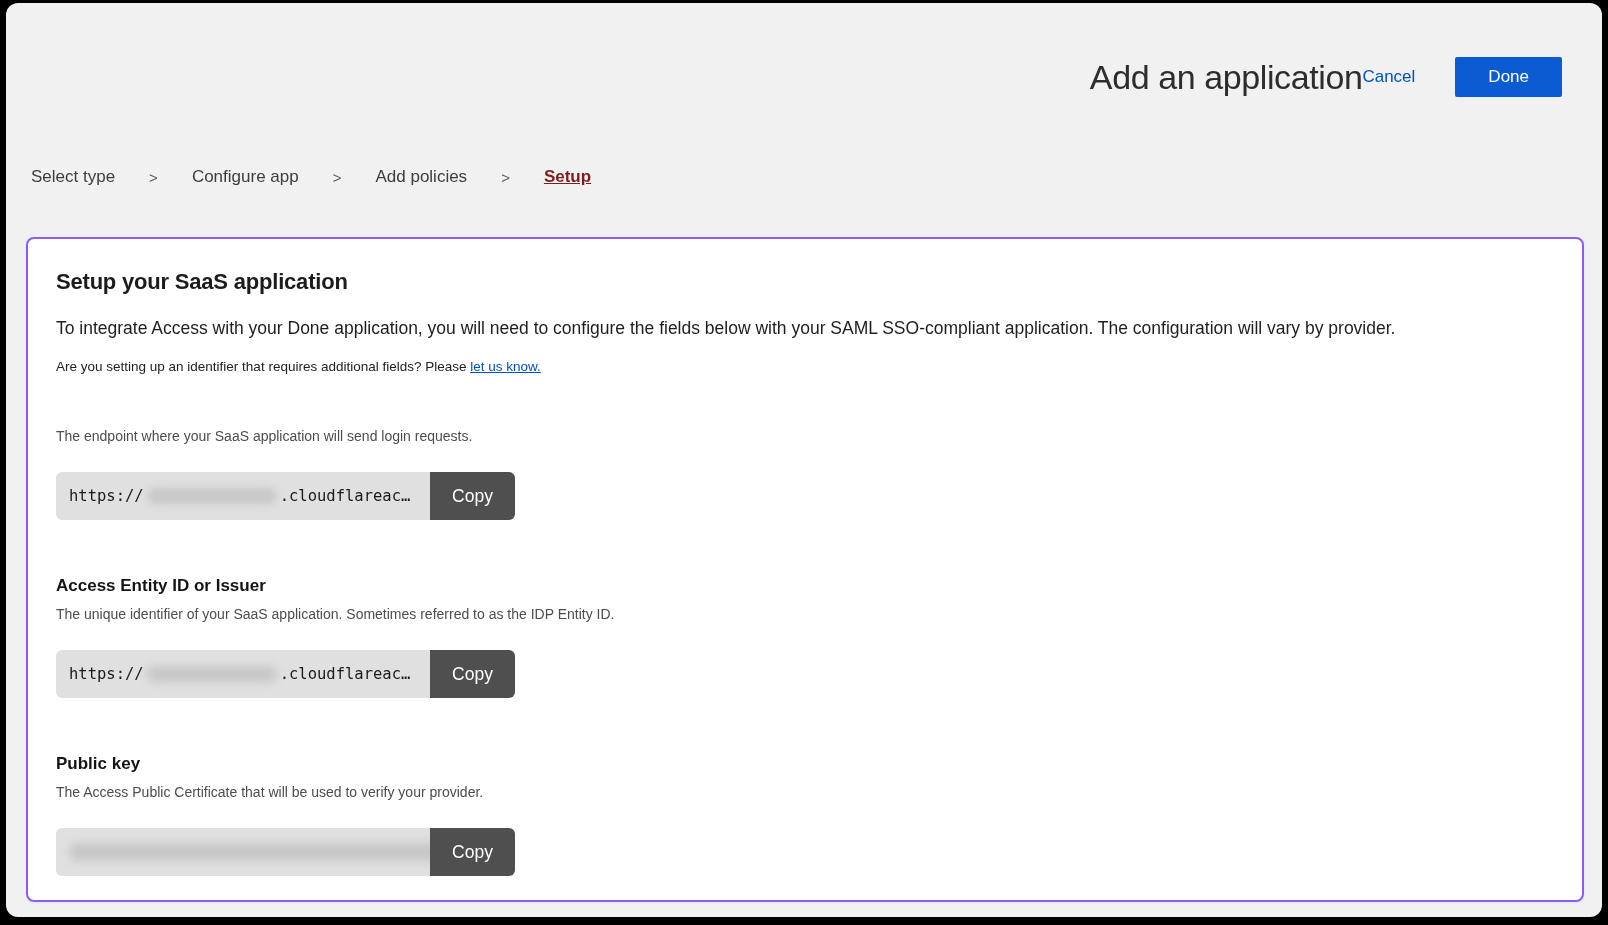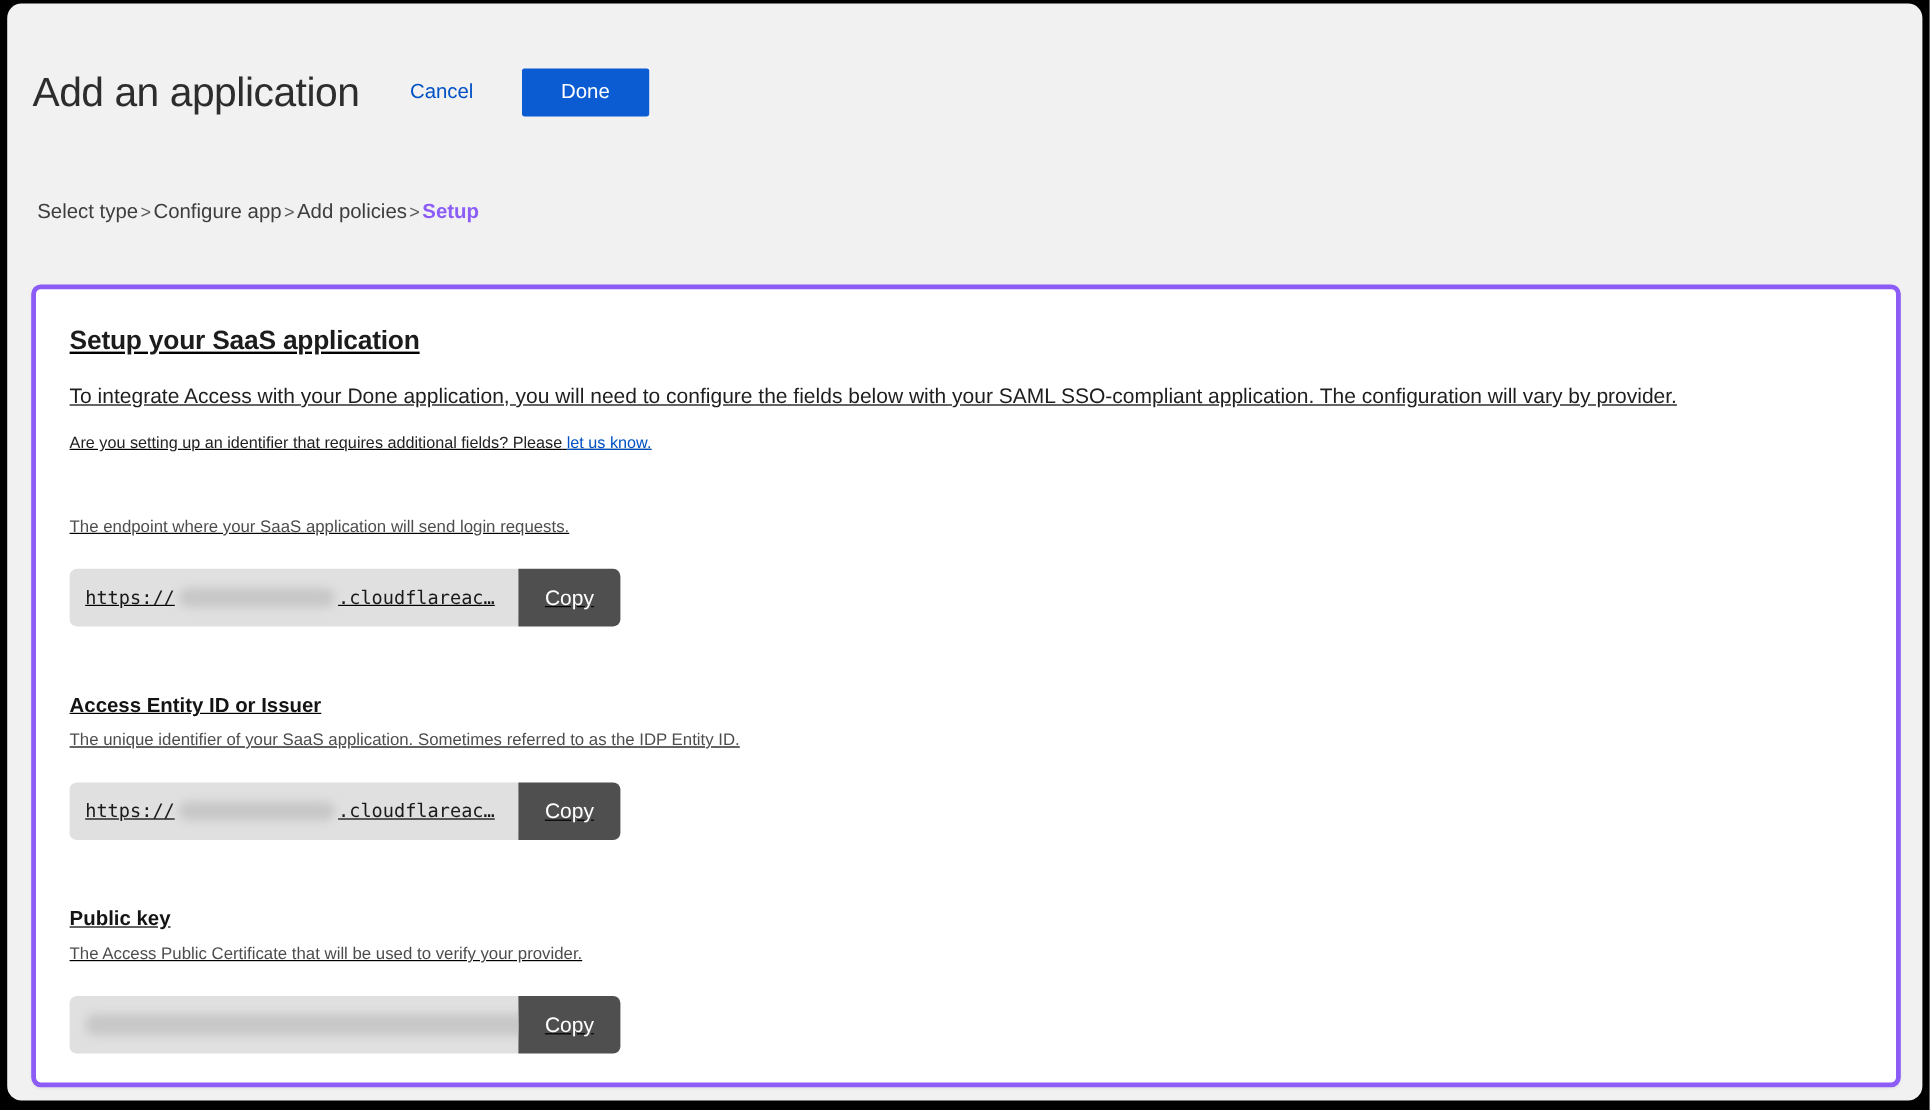--- a/index.html
+++ b/index.html
@@ -11,58 +11,56 @@
     position:relative;
   }
   .screen {
     position:absolute; top:3px; left:6px; right:6px; bottom:8px;
     background:#f1f1f2;
     border-radius:12px;
     overflow:hidden;
   }
   
   .topbar {
-    display:flex; align-items:center; justify-content:flex-start;
+    display:flex; align-items:center; justify-content:flex-end;
     margin:54px 40px 8px 21px;
-    gap:42px;
   }
   .page-title {
     margin:0;
     font-size:34px; font-weight:400; letter-spacing:-0.4px;
     color:#2d2d2d;
   }
   .actions { display:flex; align-items:center; gap:40px; }
   .cancel-link {
     color:#0051c3; font-size:17px; text-decoration:none; cursor:pointer;
   }
   .done-btn {
     background:#0b5bd3; color:#fff; border:none; cursor:pointer;
     font-family:"Liberation Sans", sans-serif;
     font-size:17px; padding:10px 33px; border-radius:2px;
   }
   
   .breadcrumb {
-    display:flex; align-items:center; gap:2px;
+    display:flex; align-items:center; gap:34px;
     margin:70px 0 0 25px;
     font-size:17px; color:#3d3d3d;
   }
   .crumb { cursor:pointer; }
-  .crumb.active { font-weight:700; color:#8b5cf6; cursor:default; }
+  .crumb.active { font-weight:700; color:#7f1d1d; cursor:default;text-decoration:underline; }
   .sep { color:#5a5a5a; font-size:15px; }
   
   .card {
     box-sizing:border-box;
     margin:50px 20px 0 20px;
     width:1558px;
     background:#ffffff;
-    border:4px solid #8b5cf6;
+    border:2px solid #8b5cf6;
     border-radius:8px;
     box-shadow:0 1px 3px rgba(0,0,0,0.05);
     padding:30px 28px 24px 28px;
-    text-decoration:underline;
   }
   .card-heading {
     margin:0; font-size:22px; font-weight:700; letter-spacing:-0.2px; color:#1c1c1c;
   }
   .card-desc {
     margin:22px 0 0; font-size:17.5px; line-height:22px; color:#1e1e1e;
   }
   .card-note {
     margin:20px 0 0; font-size:13.5px; color:#222;
   }

